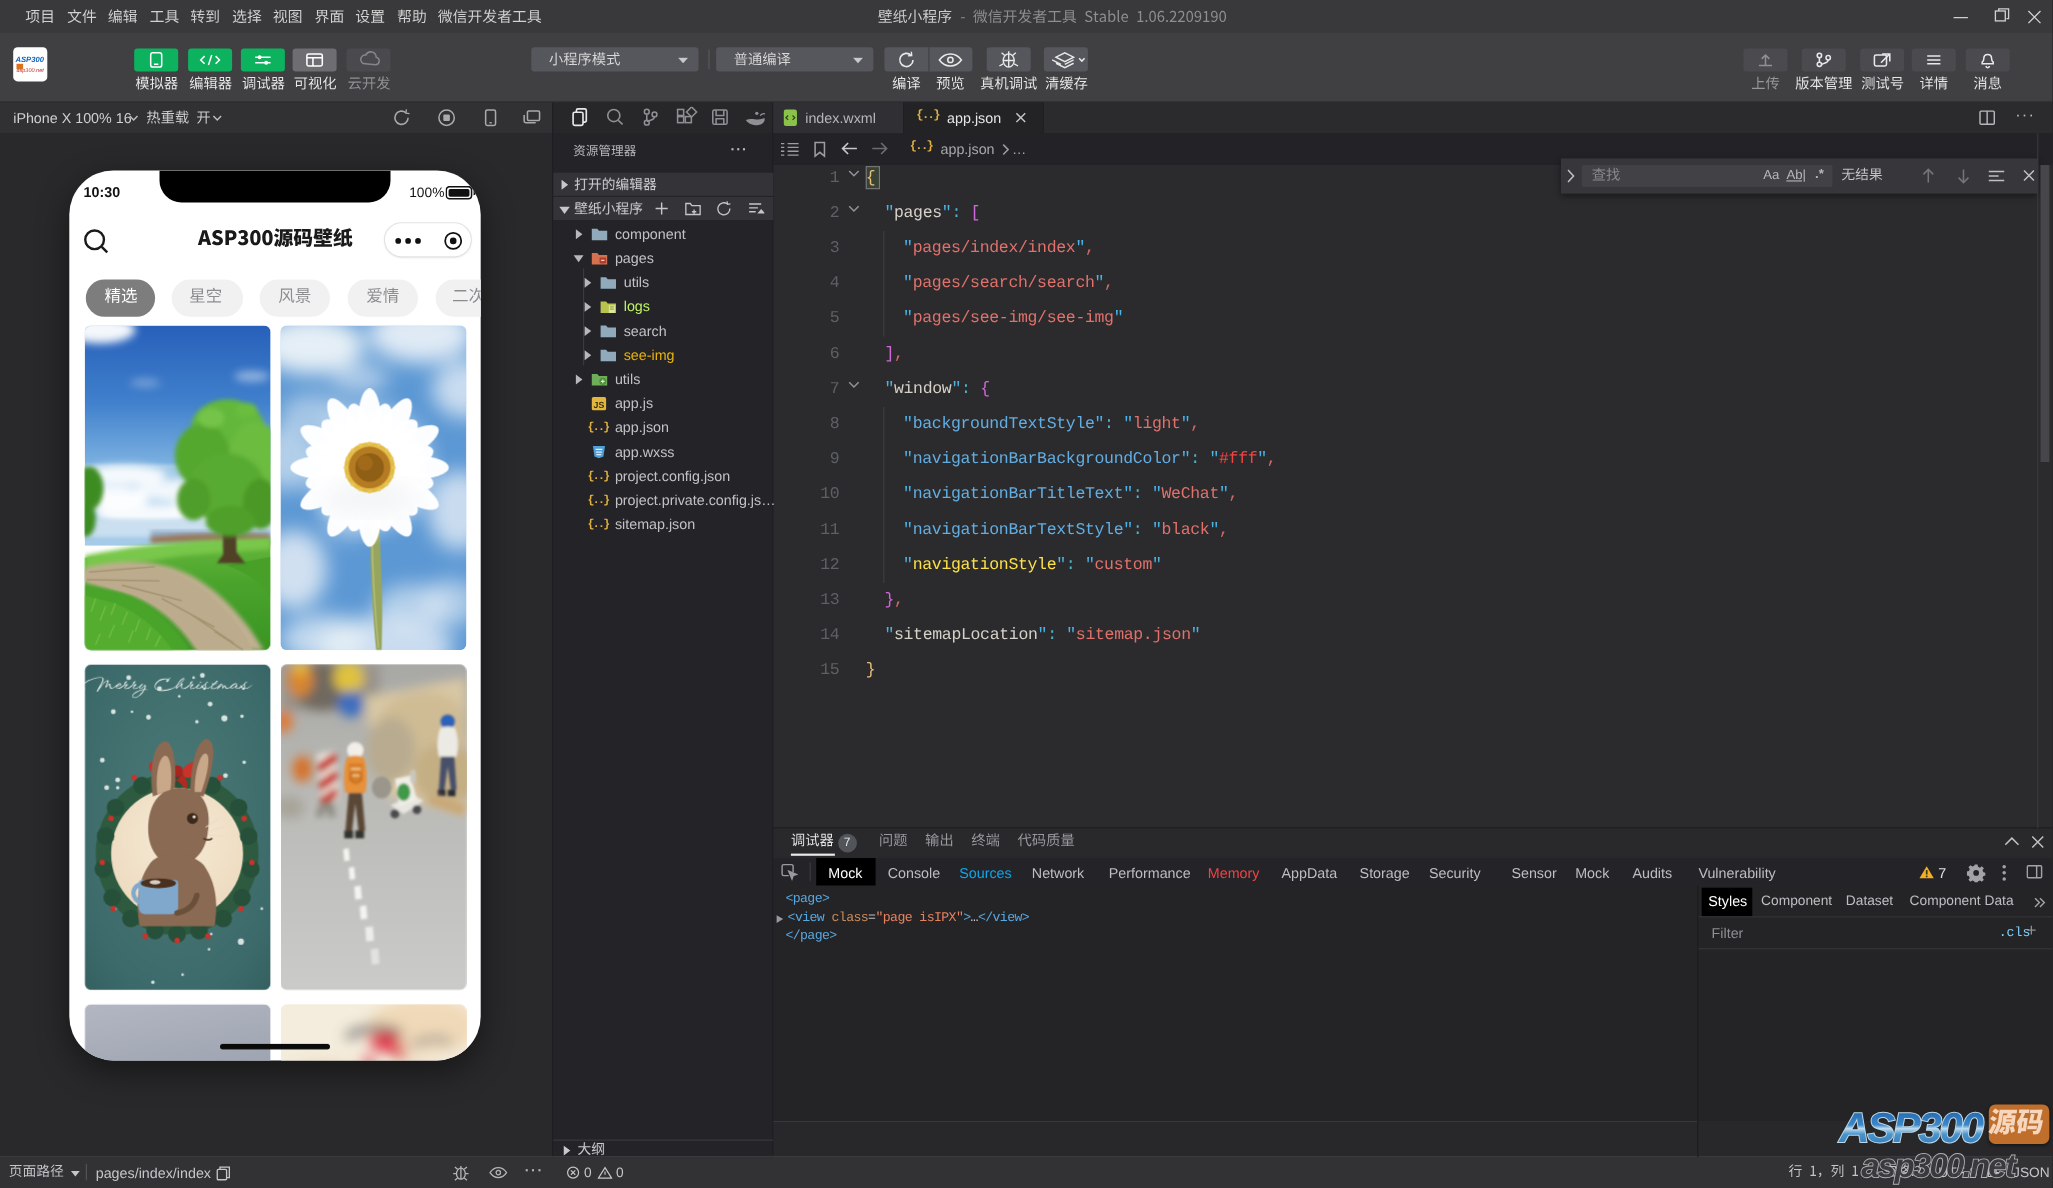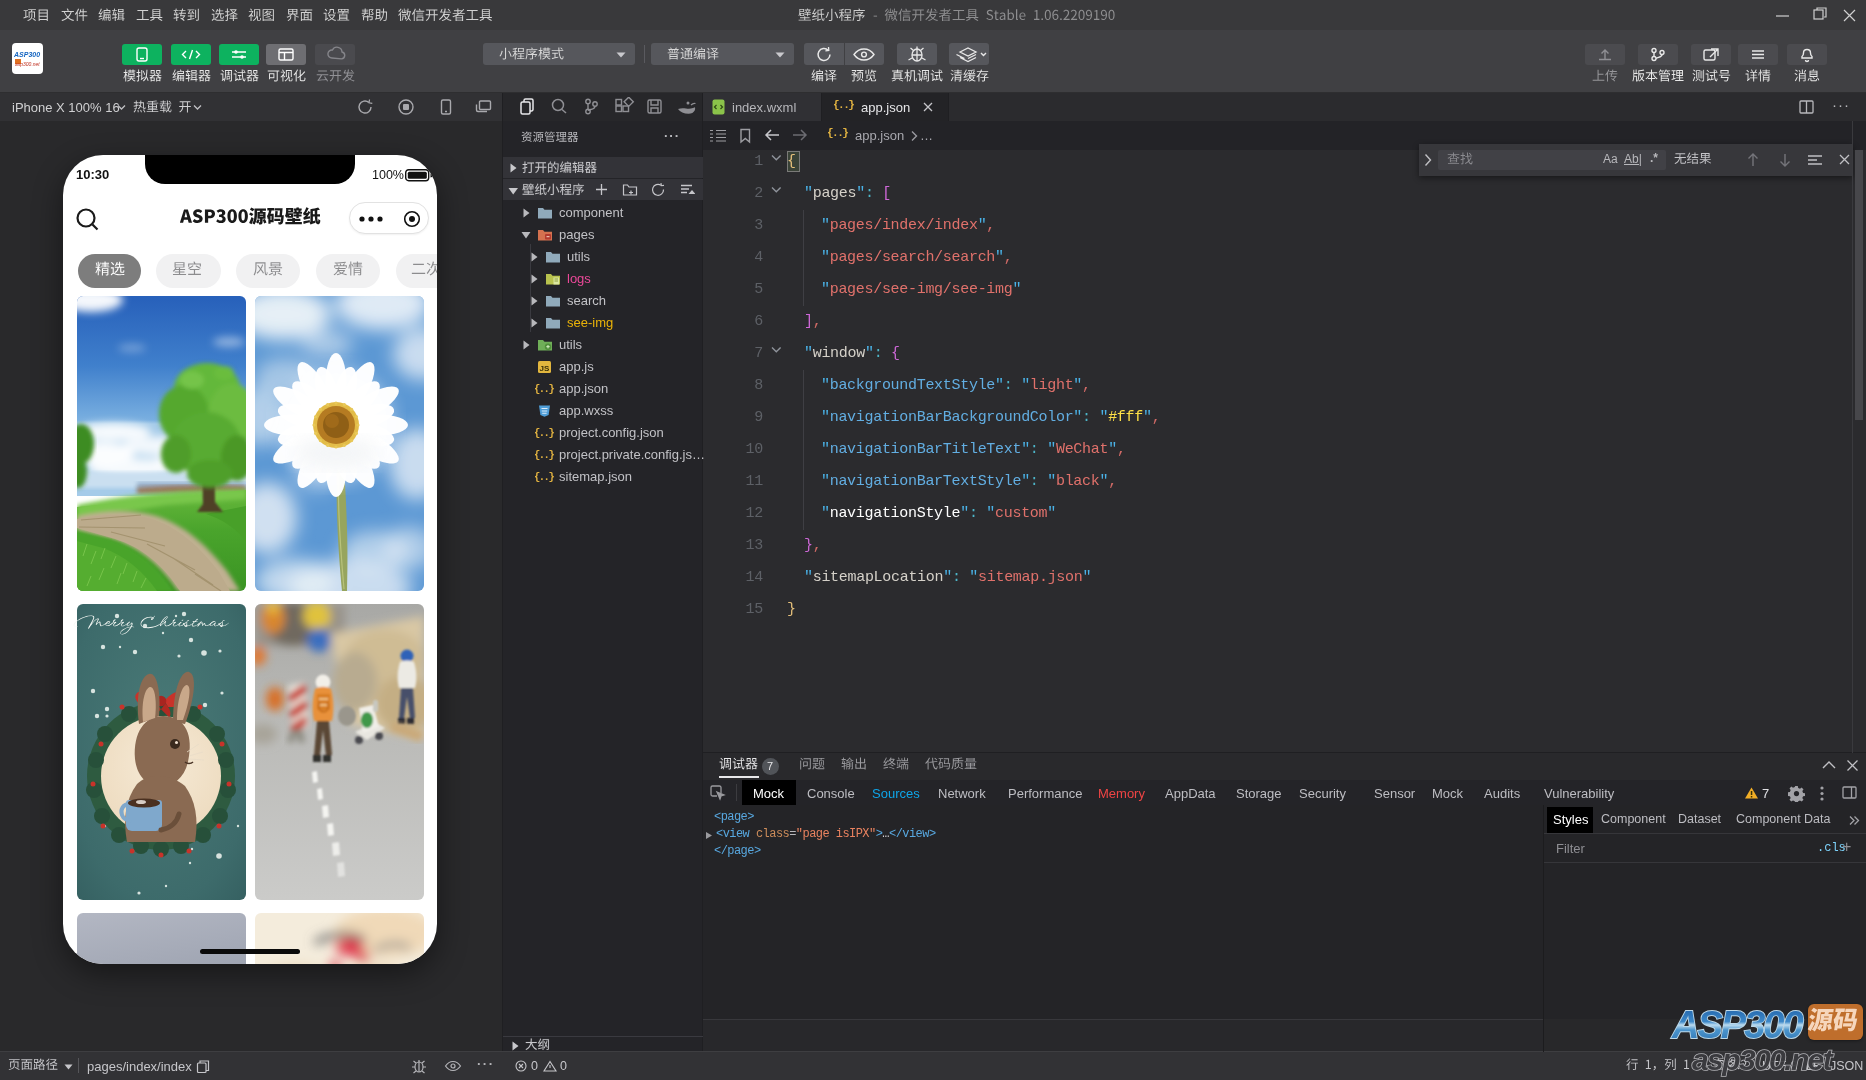--- a/index.html
+++ b/index.html
@@ -461,27 +461,27 @@
       <div class="abs" style="left:15px;top:313px;width:45px;text-align:right;color:#5d6066">6</div>
       <div class="abs" style="left:101px;top:313px;white-space:pre"><span style="color:#cf68d8">]</span><span style="color:#d06a66">,</span></div>
       <div class="abs" style="left:15px;top:345px;width:45px;text-align:right;color:#5d6066">7</div>
       <svg class="abs" style="left:68px;top:346px" width="11" height="8">
         <path d="M1 1.5l4.3 4.3L9.6 1.5" fill="none" stroke="#8f939b" stroke-width="1.4"></path>
       </svg>
       <div class="abs" style="left:101px;top:345px;white-space:pre"><span style="color:#4ab3e8">"</span><span style="color:#d5d1c9">window</span><span style="color:#4ab3e8">"</span><span style="color:#4db5c8">:</span> <span style="color:#cf68d8">{</span></div>
       <div class="abs" style="left:15px;top:377px;width:45px;text-align:right;color:#5d6066">8</div>
       <div class="abs" style="left:118px;top:377px;white-space:pre"><span style="color:#4ab3e8">"</span><span style="color:#62aee2">backgroundTextStyle</span><span style="color:#4ab3e8">"</span><span style="color:#4db5c8">:</span> <span style="color:#4ab3e8">"</span><span style="color:#e0716b">light</span><span style="color:#4ab3e8">"</span><span style="color:#d06a66">,</span></div>
       <div class="abs" style="left:15px;top:409px;width:45px;text-align:right;color:#5d6066">9</div>
-      <div class="abs" style="left:118px;top:409px;white-space:pre"><span style="color:#4ab3e8">"</span><span style="color:#62aee2">navigationBarBackgroundColor</span><span style="color:#4ab3e8">"</span><span style="color:#4db5c8">:</span> <span style="color:#4ab3e8">"</span><span style="color:#fde047">#fff</span><span style="color:#4ab3e8">"</span><span style="color:#d06a66">,</span></div>
+      <div class="abs" style="left:118px;top:409px;white-space:pre"><span style="color:#4ab3e8">"</span><span style="color:#62aee2">navigationBarBackgroundColor</span><span style="color:#4ab3e8">"</span><span style="color:#4db5c8">:</span> <span style="color:#4ab3e8">"</span><span style="color:#ef4444">#fff</span><span style="color:#4ab3e8">"</span><span style="color:#d06a66">,</span></div>
       <div class="abs" style="left:15px;top:441px;width:45px;text-align:right;color:#5d6066">10</div>
       <div class="abs" style="left:118px;top:441px;white-space:pre"><span style="color:#4ab3e8">"</span><span style="color:#62aee2">navigationBarTitleText</span><span style="color:#4ab3e8">"</span><span style="color:#4db5c8">:</span> <span style="color:#4ab3e8">"</span><span style="color:#e0716b">WeChat</span><span style="color:#4ab3e8">"</span><span style="color:#d06a66">,</span></div>
       <div class="abs" style="left:15px;top:473px;width:45px;text-align:right;color:#5d6066">11</div>
       <div class="abs" style="left:118px;top:473px;white-space:pre"><span style="color:#4ab3e8">"</span><span style="color:#62aee2">navigationBarTextStyle</span><span style="color:#4ab3e8">"</span><span style="color:#4db5c8">:</span> <span style="color:#4ab3e8">"</span><span style="color:#e0716b">black</span><span style="color:#4ab3e8">"</span><span style="color:#d06a66">,</span></div>
       <div class="abs" style="left:15px;top:505px;width:45px;text-align:right;color:#5d6066">12</div>
-      <div class="abs" style="left:118px;top:505px;white-space:pre"><span style="color:#4ab3e8">"</span><span style="color:#ffffff">navigationStyle</span><span style="color:#4ab3e8">"</span><span style="color:#4db5c8">:</span> <span style="color:#4ab3e8">"</span><span style="color:#e0716b">custom</span><span style="color:#4ab3e8">"</span></div>
+      <div class="abs" style="left:118px;top:505px;white-space:pre"><span style="color:#4ab3e8">"</span><span style="color:#fde047">navigationStyle</span><span style="color:#4ab3e8">"</span><span style="color:#4db5c8">:</span> <span style="color:#4ab3e8">"</span><span style="color:#e0716b">custom</span><span style="color:#4ab3e8">"</span></div>
       <div class="abs" style="left:15px;top:537px;width:45px;text-align:right;color:#5d6066">13</div>
       <div class="abs" style="left:101px;top:537px;white-space:pre"><span style="color:#cf68d8">}</span><span style="color:#d06a66">,</span></div>
       <div class="abs" style="left:15px;top:569px;width:45px;text-align:right;color:#5d6066">14</div>
       <div class="abs" style="left:101px;top:569px;white-space:pre"><span style="color:#4ab3e8">"</span><span style="color:#d5d1c9">sitemapLocation</span><span style="color:#4ab3e8">"</span><span style="color:#4db5c8">:</span> <span style="color:#4ab3e8">"</span><span style="color:#e0716b">sitemap.json</span><span style="color:#4ab3e8">"</span></div>
       <div class="abs" style="left:15px;top:601px;width:45px;text-align:right;color:#5d6066">15</div>
       <div class="abs" style="left:84px;top:601px;white-space:pre"><span style="color:#e5c07b">}</span></div>
     </div>
     <div class="ln" style="left:803px;top:210px;width:1px;height:96px;background:#3f3f44"></div>
     <div class="ln" style="left:803px;top:370px;width:1px;height:160px;background:#3f3f44"></div>
     <div class="abs" style="left:1419px;top:144px;width:434px;height:32px;background:#37373b;box-shadow:0 2px 6px rgba(0,0,0,.45)"></div>
@@ -596,21 +596,21 @@
     </svg>
     <div class="abs" style="left:567px;top:249px;font:13px 'Liberation Sans';color:#c2c2c6">utils</div>
     <svg class="abs" style="left:530px;top:274px" width="8" height="10">
       <path d="M1.5 0.5l6 4.5-6 4.5z" fill="#b8b8bc"></path>
     </svg>
     <svg class="abs" style="left:545px;top:272px" width="16" height="14">
       <path d="M1 2h5l1.5 1.8H15V12.5H1z" fill="#b8c24e"></path>
       <rect x="8.5" y="5.5" width="5.5" height="7" fill="#dde8a0"></rect>
       <path d="M9.5 7h3.5M9.5 9h3.5" stroke="#7a8a2a" stroke-width="0.8"></path>
     </svg>
-    <div class="abs" style="left:567px;top:271px;font:13px 'Liberation Sans';color:#ec4899">logs</div>
+    <div class="abs" style="left:567px;top:271px;font:13px 'Liberation Sans';color:#bef264">logs</div>
     <svg class="abs" style="left:530px;top:296px" width="8" height="10">
       <path d="M1.5 0.5l6 4.5-6 4.5z" fill="#b8b8bc"></path>
     </svg>
     <svg class="abs" style="left:545px;top:294px" width="16" height="14">
       <path d="M1 2h5l1.5 1.8H15V12.5H1z" fill="#90aabb"></path>
     </svg>
     <div class="abs" style="left:567px;top:293px;font:13px 'Liberation Sans';color:#c2c2c6">search</div>
     <svg class="abs" style="left:530px;top:318px" width="8" height="10">
       <path d="M1.5 0.5l6 4.5-6 4.5z" fill="#b8b8bc"></path>
     </svg>

